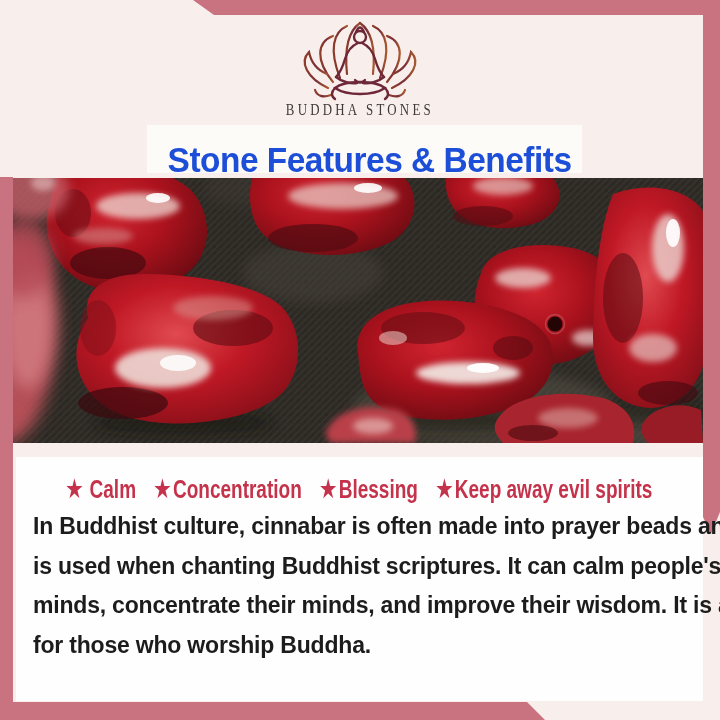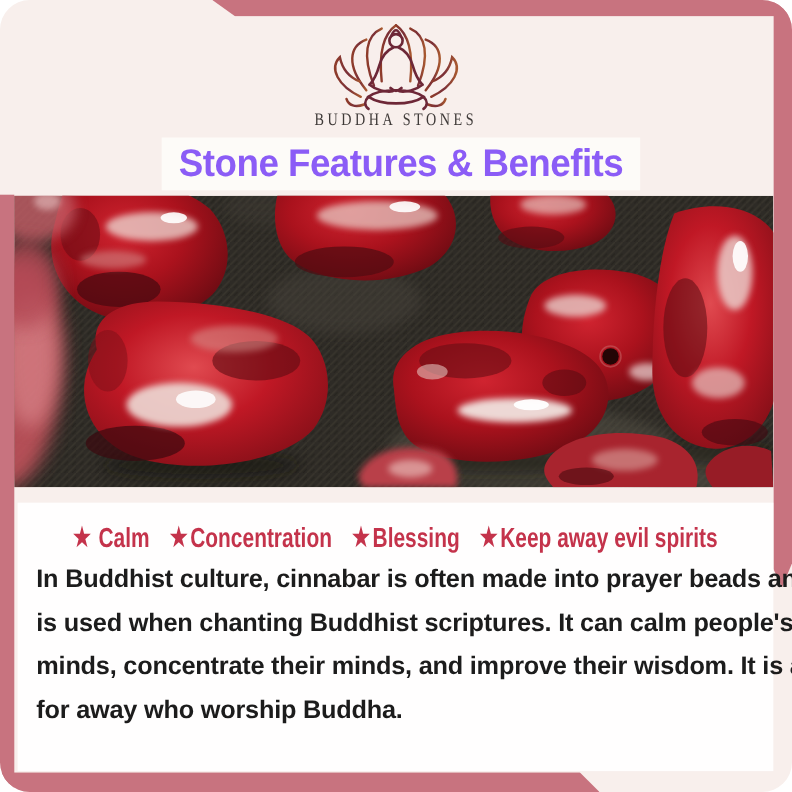--- a/index.html
+++ b/index.html
@@ -1,20 +1,19 @@
 <!DOCTYPE html>
 <html><head>
 <meta charset="utf-8">
 <style>
   html,body{margin:0;padding:0;}
   #canvas{
     position:relative; width:720px; height:720px; overflow:hidden;
     background:#f8efec;
     font-family:"Liberation Sans", sans-serif;
-    border-radius:27px;
   }
   
   .frame{position:absolute; background:#c8737f;}
   .frame-top{left:0; top:0; width:720px; height:15px;
     clip-path:polygon(193px 0,720px 0,720px 15px,214px 15px);}
   .frame-right{left:703px; top:0; width:17px; height:534px;
     clip-path:polygon(0 0,17px 0,17px 512px,8px 534px,0 517px);}
   .frame-left{left:0; top:177px; width:13px; height:543px;}
   .frame-bottom{left:0; top:702px; width:720px; height:18px;
     clip-path:polygon(0 0,527px 0,545px 18px,0 18px);}
@@ -26,21 +25,21 @@
     font-family:"Liberation Serif", serif; font-size:16px; color:#3f3a38;
     letter-spacing:4px; white-space:nowrap;
   }
   .brand-name span{display:inline-block; white-space:nowrap; transform-origin:center center;}
   
   .title-strip{
     position:absolute; left:147px; top:125px; width:435px; height:48px;
     background:#fdfbf8; text-align:center;
   }
   .title-strip h1{
-    margin:0; line-height:48px; font-size:35px; font-weight:bold; color:#8b5cf6;
+    margin:11px; line-height:48px; font-size:35px; font-weight:bold; color:#1d4ed8;
     letter-spacing:-0.5px;
   }
   .title-strip h1 span{display:inline-block; white-space:nowrap; transform-origin:center center;}
   
   .photo{position:absolute; left:13px; top:178px; width:690px; height:265px;}
   
   .badge{
     position:absolute; left:13px; top:404px; width:220px; height:34px;
     background:#c33e52; clip-path:polygon(0 0,219px 0,200px 34px,0 34px);
     text-align:center; color:#ffffff;
@@ -242,16 +241,16 @@
         <span class="star">★</span>
         <span>Keep away evil spirits</span>
       </span>
     </div>
   </div>
 
   <div class="description">
     <div class="desc-line" style="transform: scaleX(1);">In Buddhist culture, cinnabar is often made into prayer beads and rosary beads. It</div>
     <div class="desc-line" style="transform: scaleX(1);">is used when chanting Buddhist scriptures. It can calm people's minds, calm their</div>
     <div class="desc-line" style="transform: scaleX(1);">minds, concentrate their minds, and improve their wisdom. It is an essential mascot</div>
-    <div class="desc-line" style="transform: scaleX(1);">for away who worship Buddha.</div>
+    <div class="desc-line" style="transform: scaleX(1);">for those who worship Buddha.</div>
   </div>
 
 </div>
 
 </body></html>

